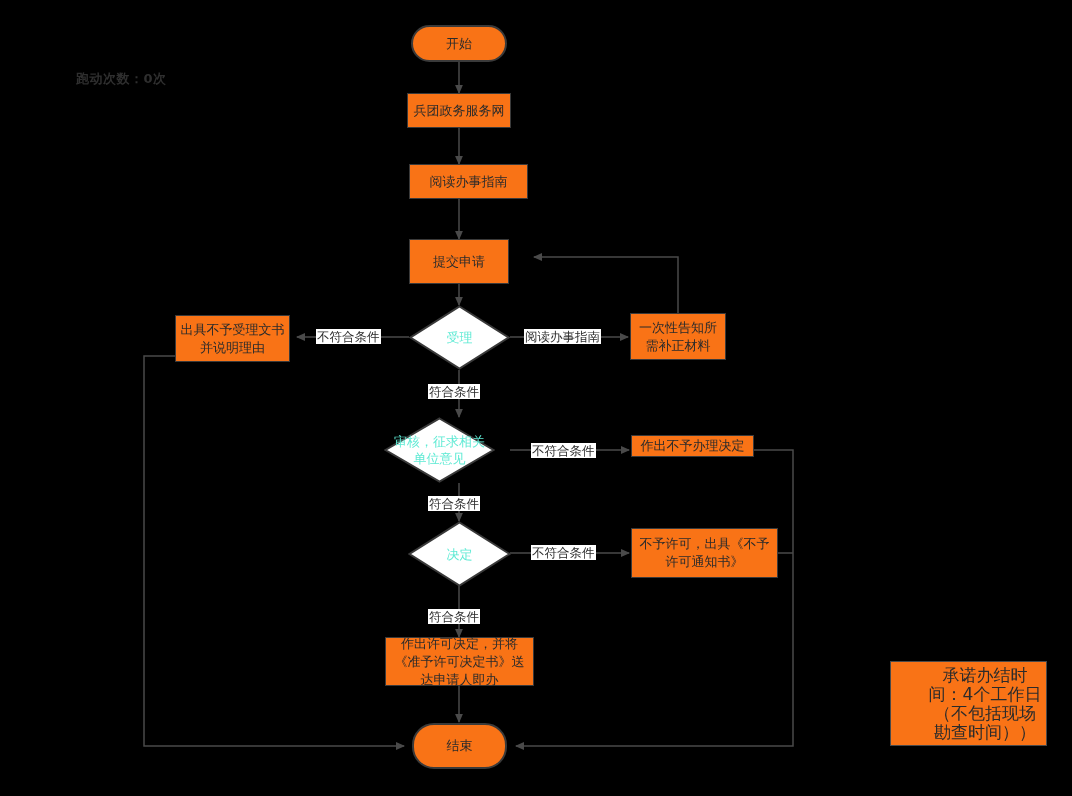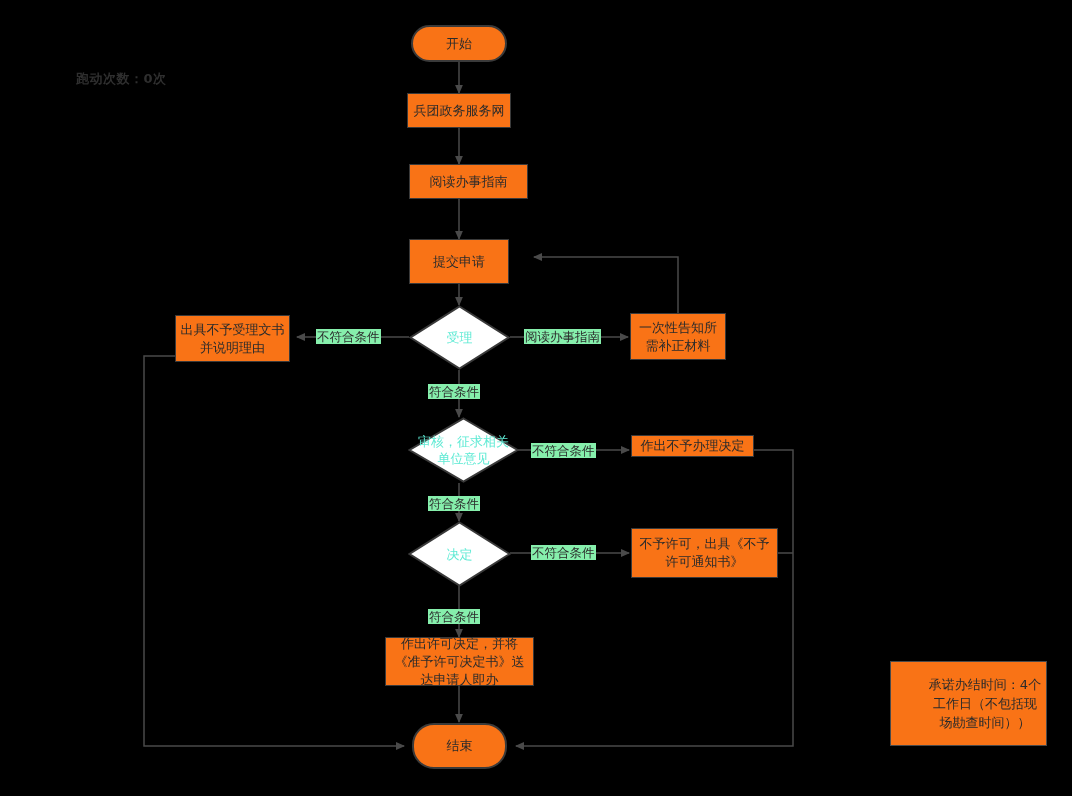--- a/index.html
+++ b/index.html
@@ -39,21 +39,21 @@
     z-index: 3;
     padding: 1px 3px;
   }
   .node.terminator {
     border-radius: 22px;
     border-width: 2px;
   }
   .node.note {
     border-width: 1.3px;
     border-color: #4a4a4a;
-    font-size: 13px;
+    font-size: 17px;
     line-height: 19px;
     padding-left: 36px;
   }
   .diamond-wrap {
     position: absolute;
     z-index: 3;
   }
   .diamond-wrap svg {
     position: absolute;
     left: 0;
@@ -71,21 +71,21 @@
     justify-content: center;
     text-align: center;
     font-size: 13px;
     line-height: 17px;
     color: #5eead4;
     box-sizing: border-box;
     padding: 0 14px;
   }
   .edge-label {
     position: absolute;
-    background: #86efac;
+    background: #ffffff;
     color: #2b2b2b;
     font-size: 12.5px;
     line-height: 15px;
     padding: 0px 1px;
     white-space: nowrap;
     z-index: 4;
   }
   .counter {
     position: absolute;
     color: #2f2f2f;
@@ -157,21 +157,21 @@
     <svg width="101" height="65" viewBox="0 0 101 65" xmlns="http://www.w3.org/2000/svg">
       <polygon points="50.5,1.5 99.5,32.5 50.5,63.5 1.5,32.5" fill="#ffffff" stroke="#3a3a3a" stroke-width="2"></polygon>
     </svg>
     <div class="diamond-label">受理</div>
   </div>
 
   <div class="node" style="left:175px; top:315px; width:115px; height:47px;">出具不予受理文书并说明理由</div>
 
   <div class="node" style="left:630px; top:313px; width:96px; height:47px;">一次性告知所需补正材料</div>
 
-  <div class="diamond-wrap" style="left:408px; top:417px; width:111px; height:66px;">
+  <div class="diamond-wrap" style="left:384px; top:417px; width:111px; height:66px;">
     <svg width="111" height="66" viewBox="0 0 111 66" xmlns="http://www.w3.org/2000/svg">
       <polygon points="55.5,1.5 109.5,33 55.5,64.5 1.5,33" fill="#ffffff" stroke="#3a3a3a" stroke-width="2"></polygon>
     </svg>
     <div class="diamond-label" style="padding:0 10px;">审核，征求相关单位意见</div>
   </div>
 
   <div class="node" style="left:631px; top:435px; width:123px; height:22px;">作出不予办理决定</div>
 
   <div class="diamond-wrap" style="left:408px; top:521px; width:103px; height:66px;">
     <svg width="103" height="66" viewBox="0 0 103 66" xmlns="http://www.w3.org/2000/svg">

